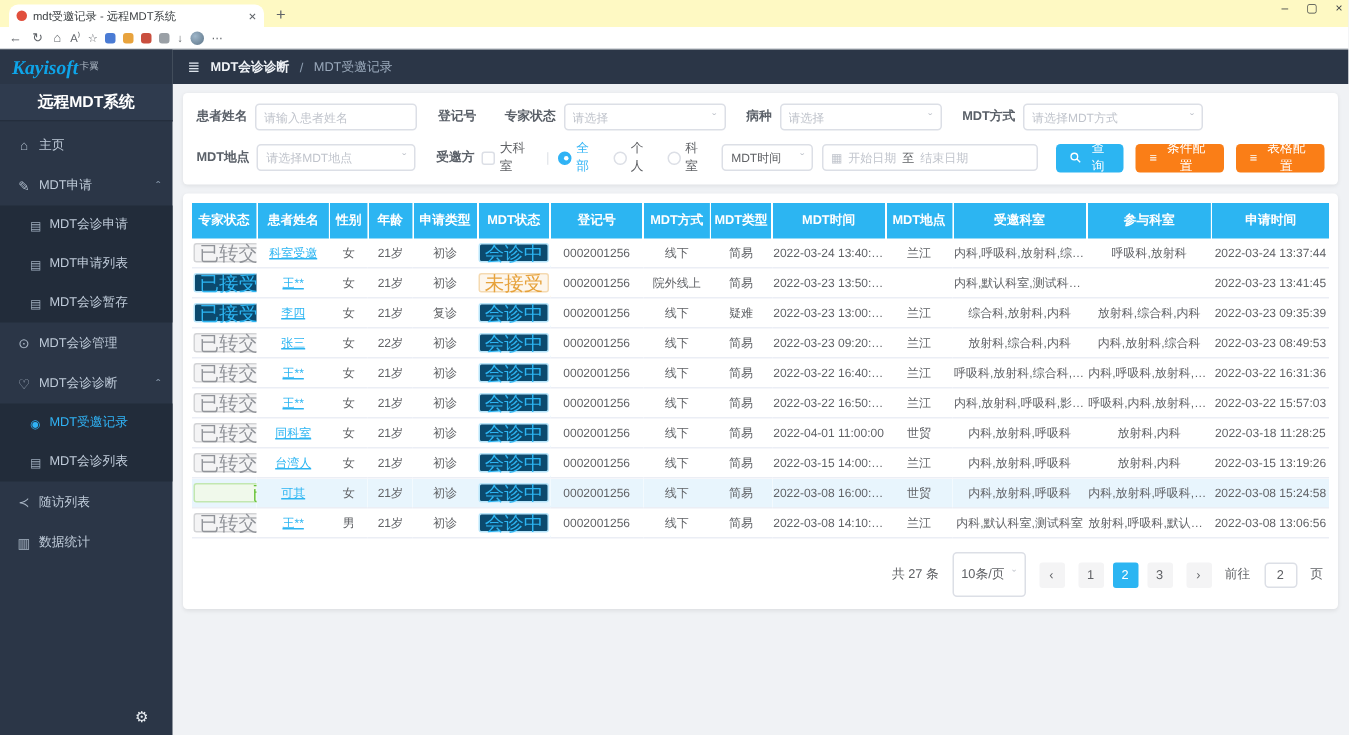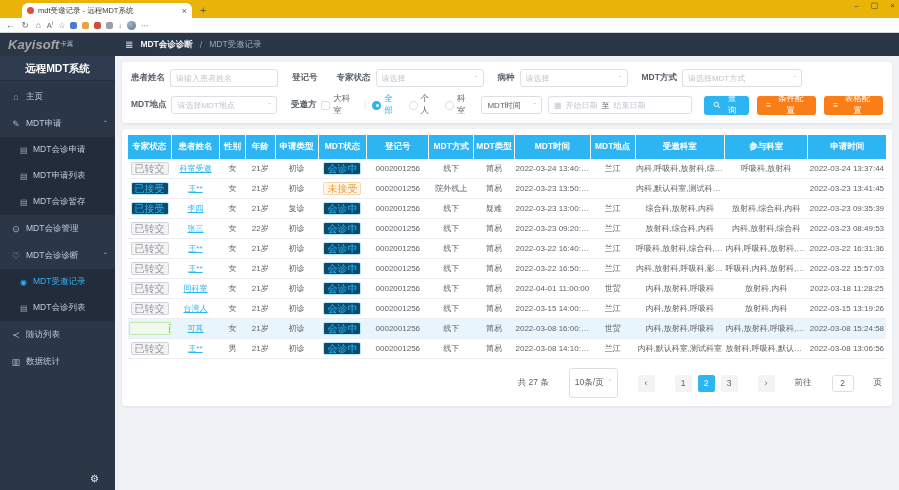--- a/index.html
+++ b/index.html
@@ -1,20 +1,20 @@
 <!DOCTYPE html>
 <html><head>
 <meta charset="utf-8">
 <style>
   * { margin:0; padding:0; box-sizing:border-box; }
   html,body { width:899px; height:490px; overflow:hidden; font-family:"Liberation Sans",sans-serif; background:#f0f2f5; }
 
   
   .chrome { width:100%; }
-  .tabbar { height:18px; background:#eab308; display:flex; align-items:flex-end; position:relative;padding-left:16px; }
+  .tabbar { height:18px; background:#fef9c3; display:flex; align-items:flex-end; position:relative; }
   .tab { width:170px; height:15px; background:#fff; border-radius:6px 6px 0 0; margin-left:6px;
          display:flex; align-items:center; padding:0 5px; gap:4px; }
   .favicon { width:7px; height:7px; border-radius:50%; background:#e14f3d; flex:none; }
   .tab-title { font-size:7.5px; color:#3c4043; white-space:nowrap; overflow:hidden; flex:1; }
   .tab-close { font-size:9px; color:#5f6368; cursor:pointer; }
   .newtab { font-size:11px; color:#5f6368; margin-left:8px; line-height:15px; }
   .wincontrols { position:absolute; right:4px; top:1px; display:flex; gap:12px; font-size:8px; color:#3c4043; }
   .addressbar { height:15px; background:#fff; border-bottom:1px solid #d5d8dc; display:flex; align-items:center; padding:0 6px; gap:6px; }
   .navicons { display:flex; gap:7px; font-size:8.5px; color:#5f6368; }
   .urlzone { display:flex; align-items:center; gap:4px; flex:1; font-size:7.5px; color:#5f6368; }
@@ -22,21 +22,21 @@
   .url-sep { color:#dadce0; }
   .url-text { color:#202124; }
   .chrome-right { display:flex; align-items:center; gap:5px; font-size:7.5px; color:#5f6368; }
   .ext-dot { width:7px; height:7px; border-radius:2px; display:inline-block; }
   .mini-avatar { width:9px; height:9px; border-radius:50%; background:radial-gradient(circle at 35% 35%, #9fb6c9, #5b7387); }
 
   
   .app { display:flex; height:457px; }
   .sidebar { width:115px; background:#2b3647; color:#bfcbd9; display:flex; flex-direction:column; position:relative; flex:none; }
   .logo-row { height:23px; display:flex; align-items:center; padding-left:8px; background:#2b3647; }
-  .logo-text { color:#a3a3a3; font-weight:bold; font-size:13px; letter-spacing:0; font-style:italic; }
+  .logo-text { color:#0ea5e9; font-weight:bold; font-size:13px; letter-spacing:0; font-style:italic;font-family:Liberation Serif, serif; }
   .logo-cn { color:#aeb9c6; font-size:6.5px; margin-left:1px; }
   .sysname { height:25px; line-height:25px; text-align:center; color:#fff; font-size:10.5px; font-weight:bold;
              background:#2f3b4e; border-bottom:1px solid #242e3d; }
   .nav { flex:1; padding-top:2px; }
   .menu-item { height:27px; display:flex; align-items:center; padding:0 8px 0 11px; font-size:8.5px; cursor:pointer; gap:5px; }
   .menu-item .micon { width:10px; font-size:9px; text-align:center; color:#aab7c6; }
   .menu-item .mlabel { flex:1; white-space:nowrap; }
   .menu-item .caret { font-size:9px; color:#8fa0b3; }
   .submenu { background:#222c3a; }
   .submenu-item { height:26px; display:flex; align-items:center; padding-left:20px; gap:4px; font-size:8.5px; cursor:pointer; }
@@ -96,29 +96,29 @@
 
   
   .table-card { margin-top:6px; padding:6px 6px 8px; }
   table { width:100%; border-collapse:collapse; table-layout:fixed; }
   thead th { background:#2cb5f2; color:#fff; font-size:8.5px; font-weight:bold; padding:6px 1px; text-align:center;
              border-right:1px solid rgba(255,255,255,.25); white-space:nowrap; overflow:hidden; }
   thead th:last-child { border-right:none; }
   tbody td { font-size:8px; color:#606266; text-align:center; padding:3px 1px; border-bottom:1px solid #ebeef5;
              white-space:nowrap; overflow:hidden; text-overflow:ellipsis; height:19px; }
   tbody tr.hl { background:#e8f5fd; }
-  .tag { display:inline-block; padding:0 3px; line-height:11px; border:1px solid; border-radius:2px; font-size:10px; }
+  .tag { display:inline-block; padding:0 3px; line-height:11px; border:1px solid; border-radius:2px; font-size:13px; }
   .tag-info { color:#909399; border-color:#d3d4d6; background:#f4f4f5; }
   .tag-primary { color:#2cb5f2; border-color:#b9e6fb; background:#0c4a6e; }
   .tag-success { color:#67c23a; border-color:#c2e7b0; background:#f0f9eb;padding-left:38px; }
   .tag-warning { color:#e6a23c; border-color:#f5dab1; background:#fdf6ec; }
   .plink { color:#2cb5f2; text-decoration:underline; cursor:pointer; }
 
   
-  .pager { display:flex; align-items:center; justify-content:flex-end; gap:20px; margin-top:9px; padding-right:4px;
+  .pager { display:flex; align-items:center; justify-content:flex-end; gap:9px; margin-top:9px; padding-right:4px;
            font-size:8.5px; color:#606266; }
   .psize { height:30px; border:1px solid #dcdfe6; border-radius:3px; padding:0 5px; display:flex; align-items:center;
            gap:5px; color:#606266; cursor:pointer; }
   .psize .sel-caret { color:#c0c4cc; }
   .pbtn { min-width:17px; height:17px; border-radius:2px; background:#f4f4f5; color:#606266; display:flex;
           align-items:center; justify-content:center; font-size:8.5px; cursor:pointer; padding:0 3px; }
   .pbtn.active { background:#2cb5f2; color:#fff; }
   .goto-input { width:22px; height:17px; border:1px solid #dcdfe6; border-radius:3px; text-align:center;
                 font-size:8.5px; color:#606266; font-family:inherit; }
 </style>

